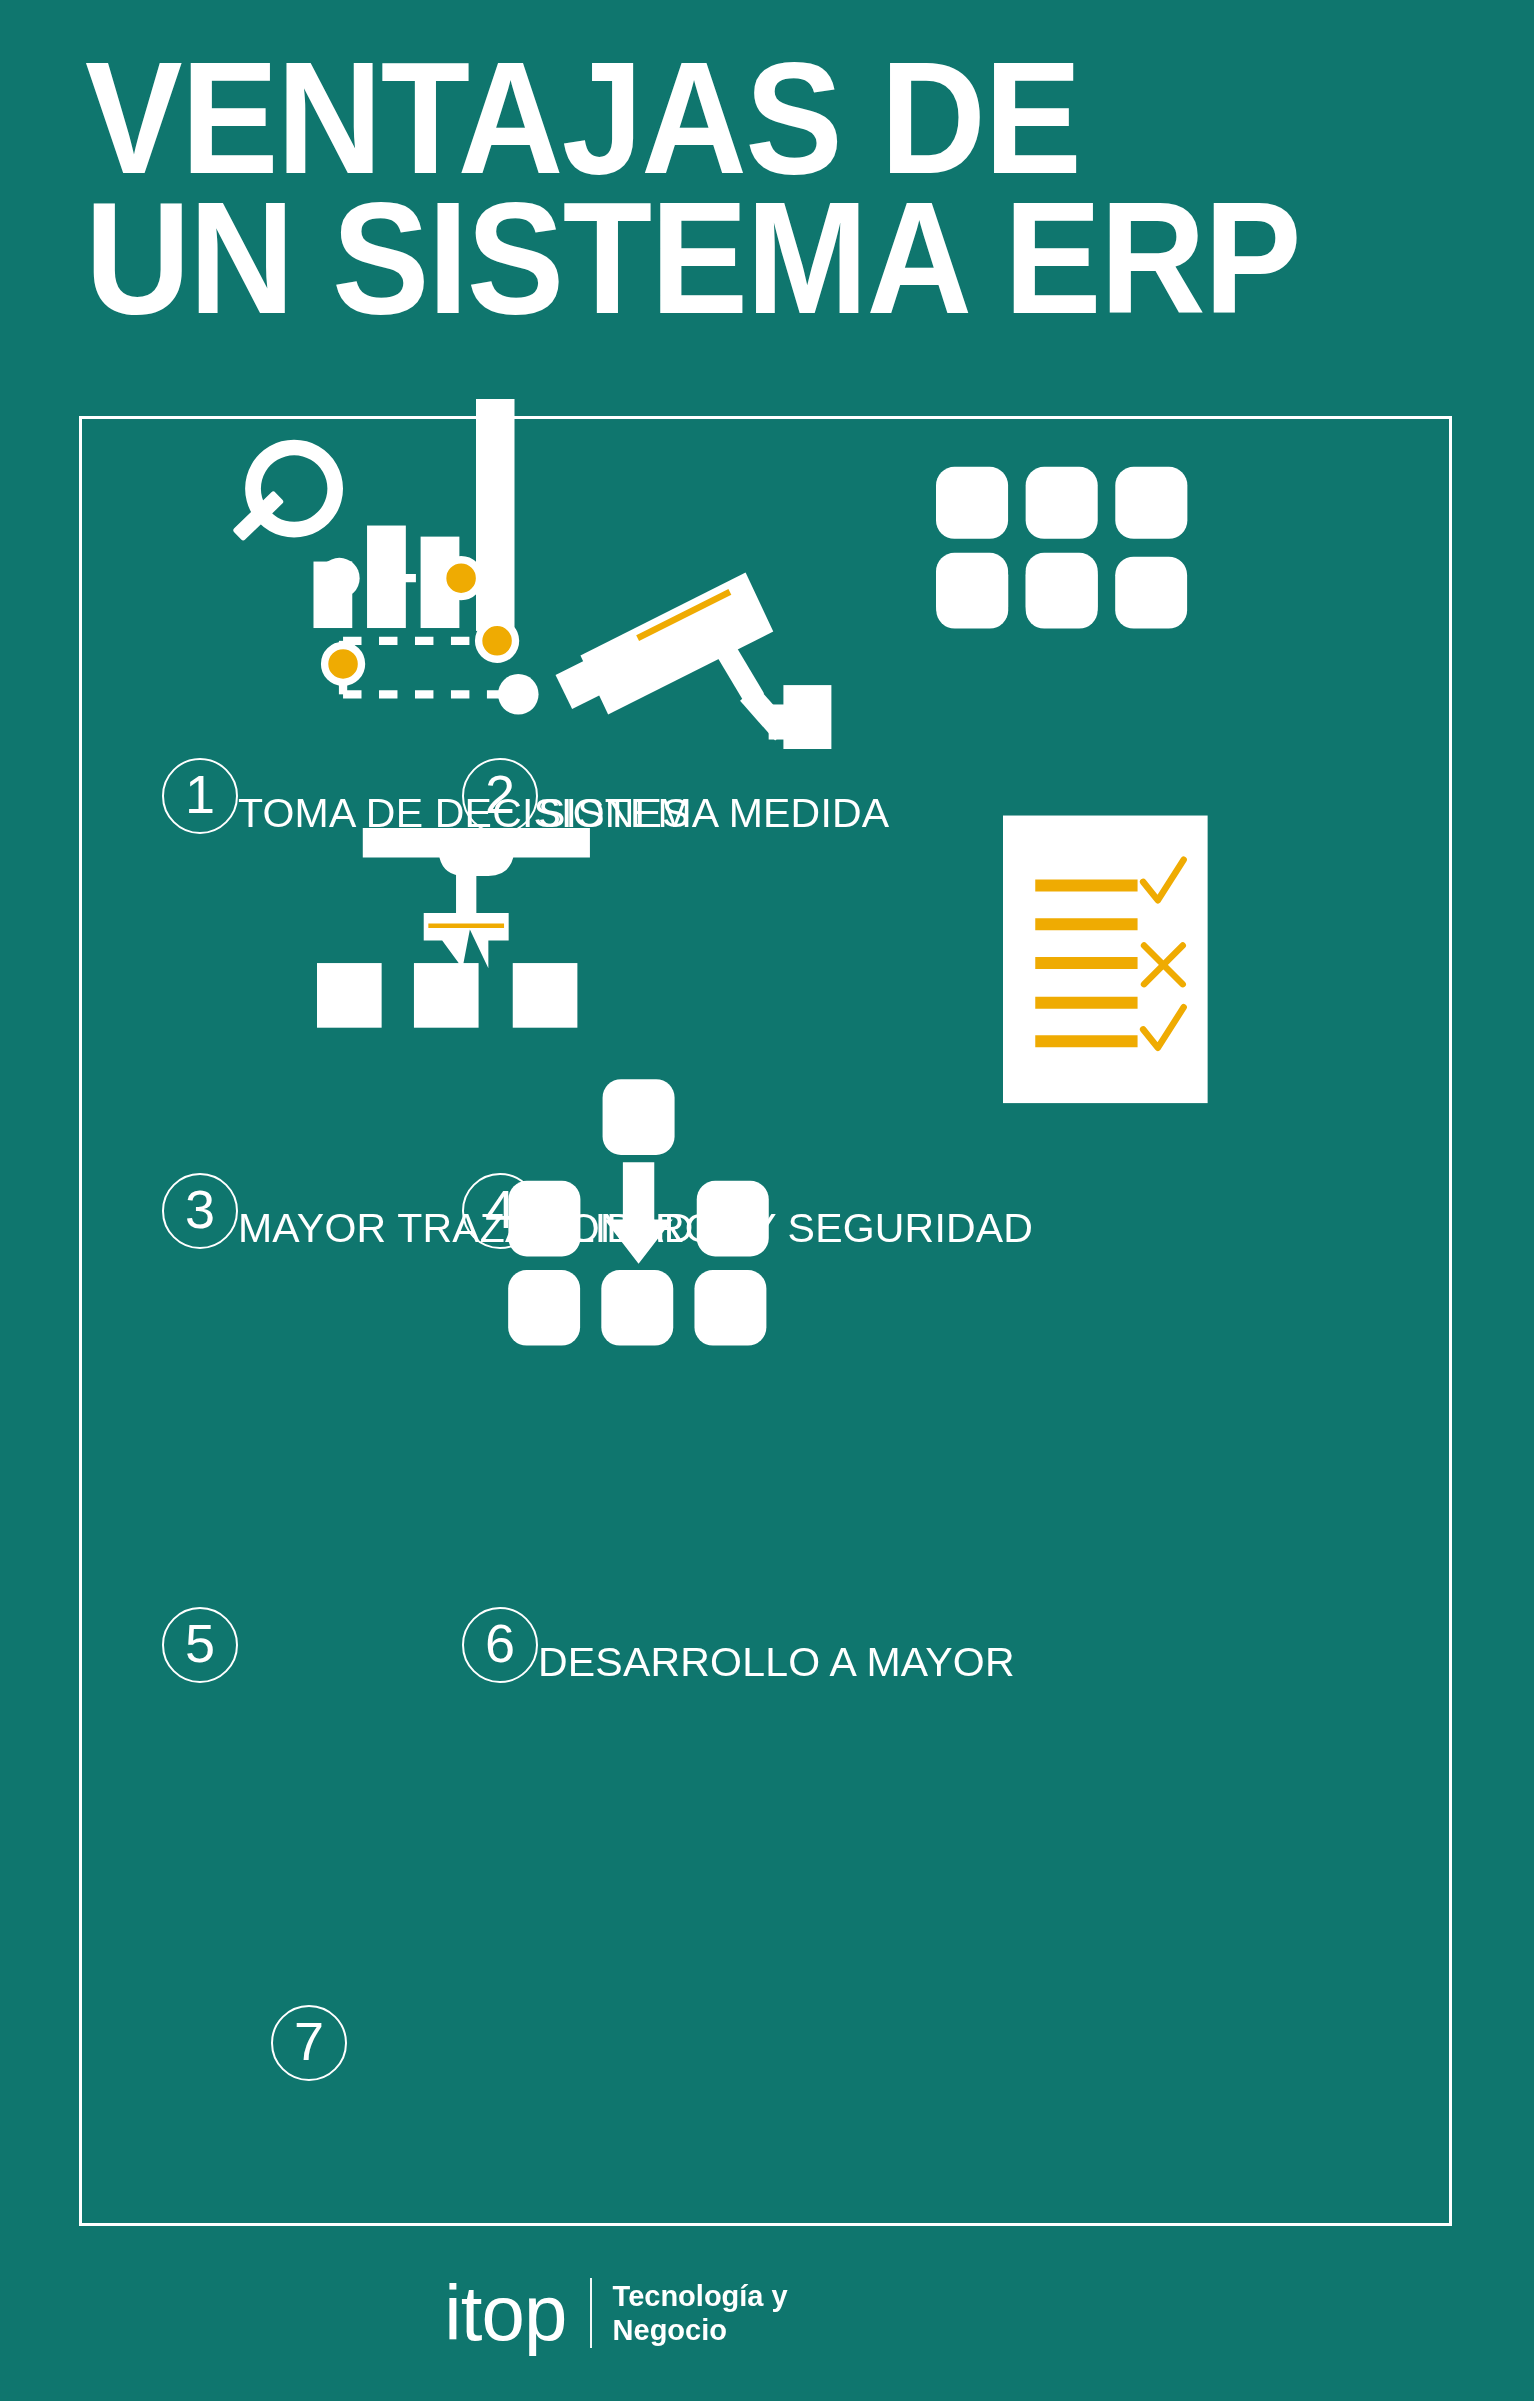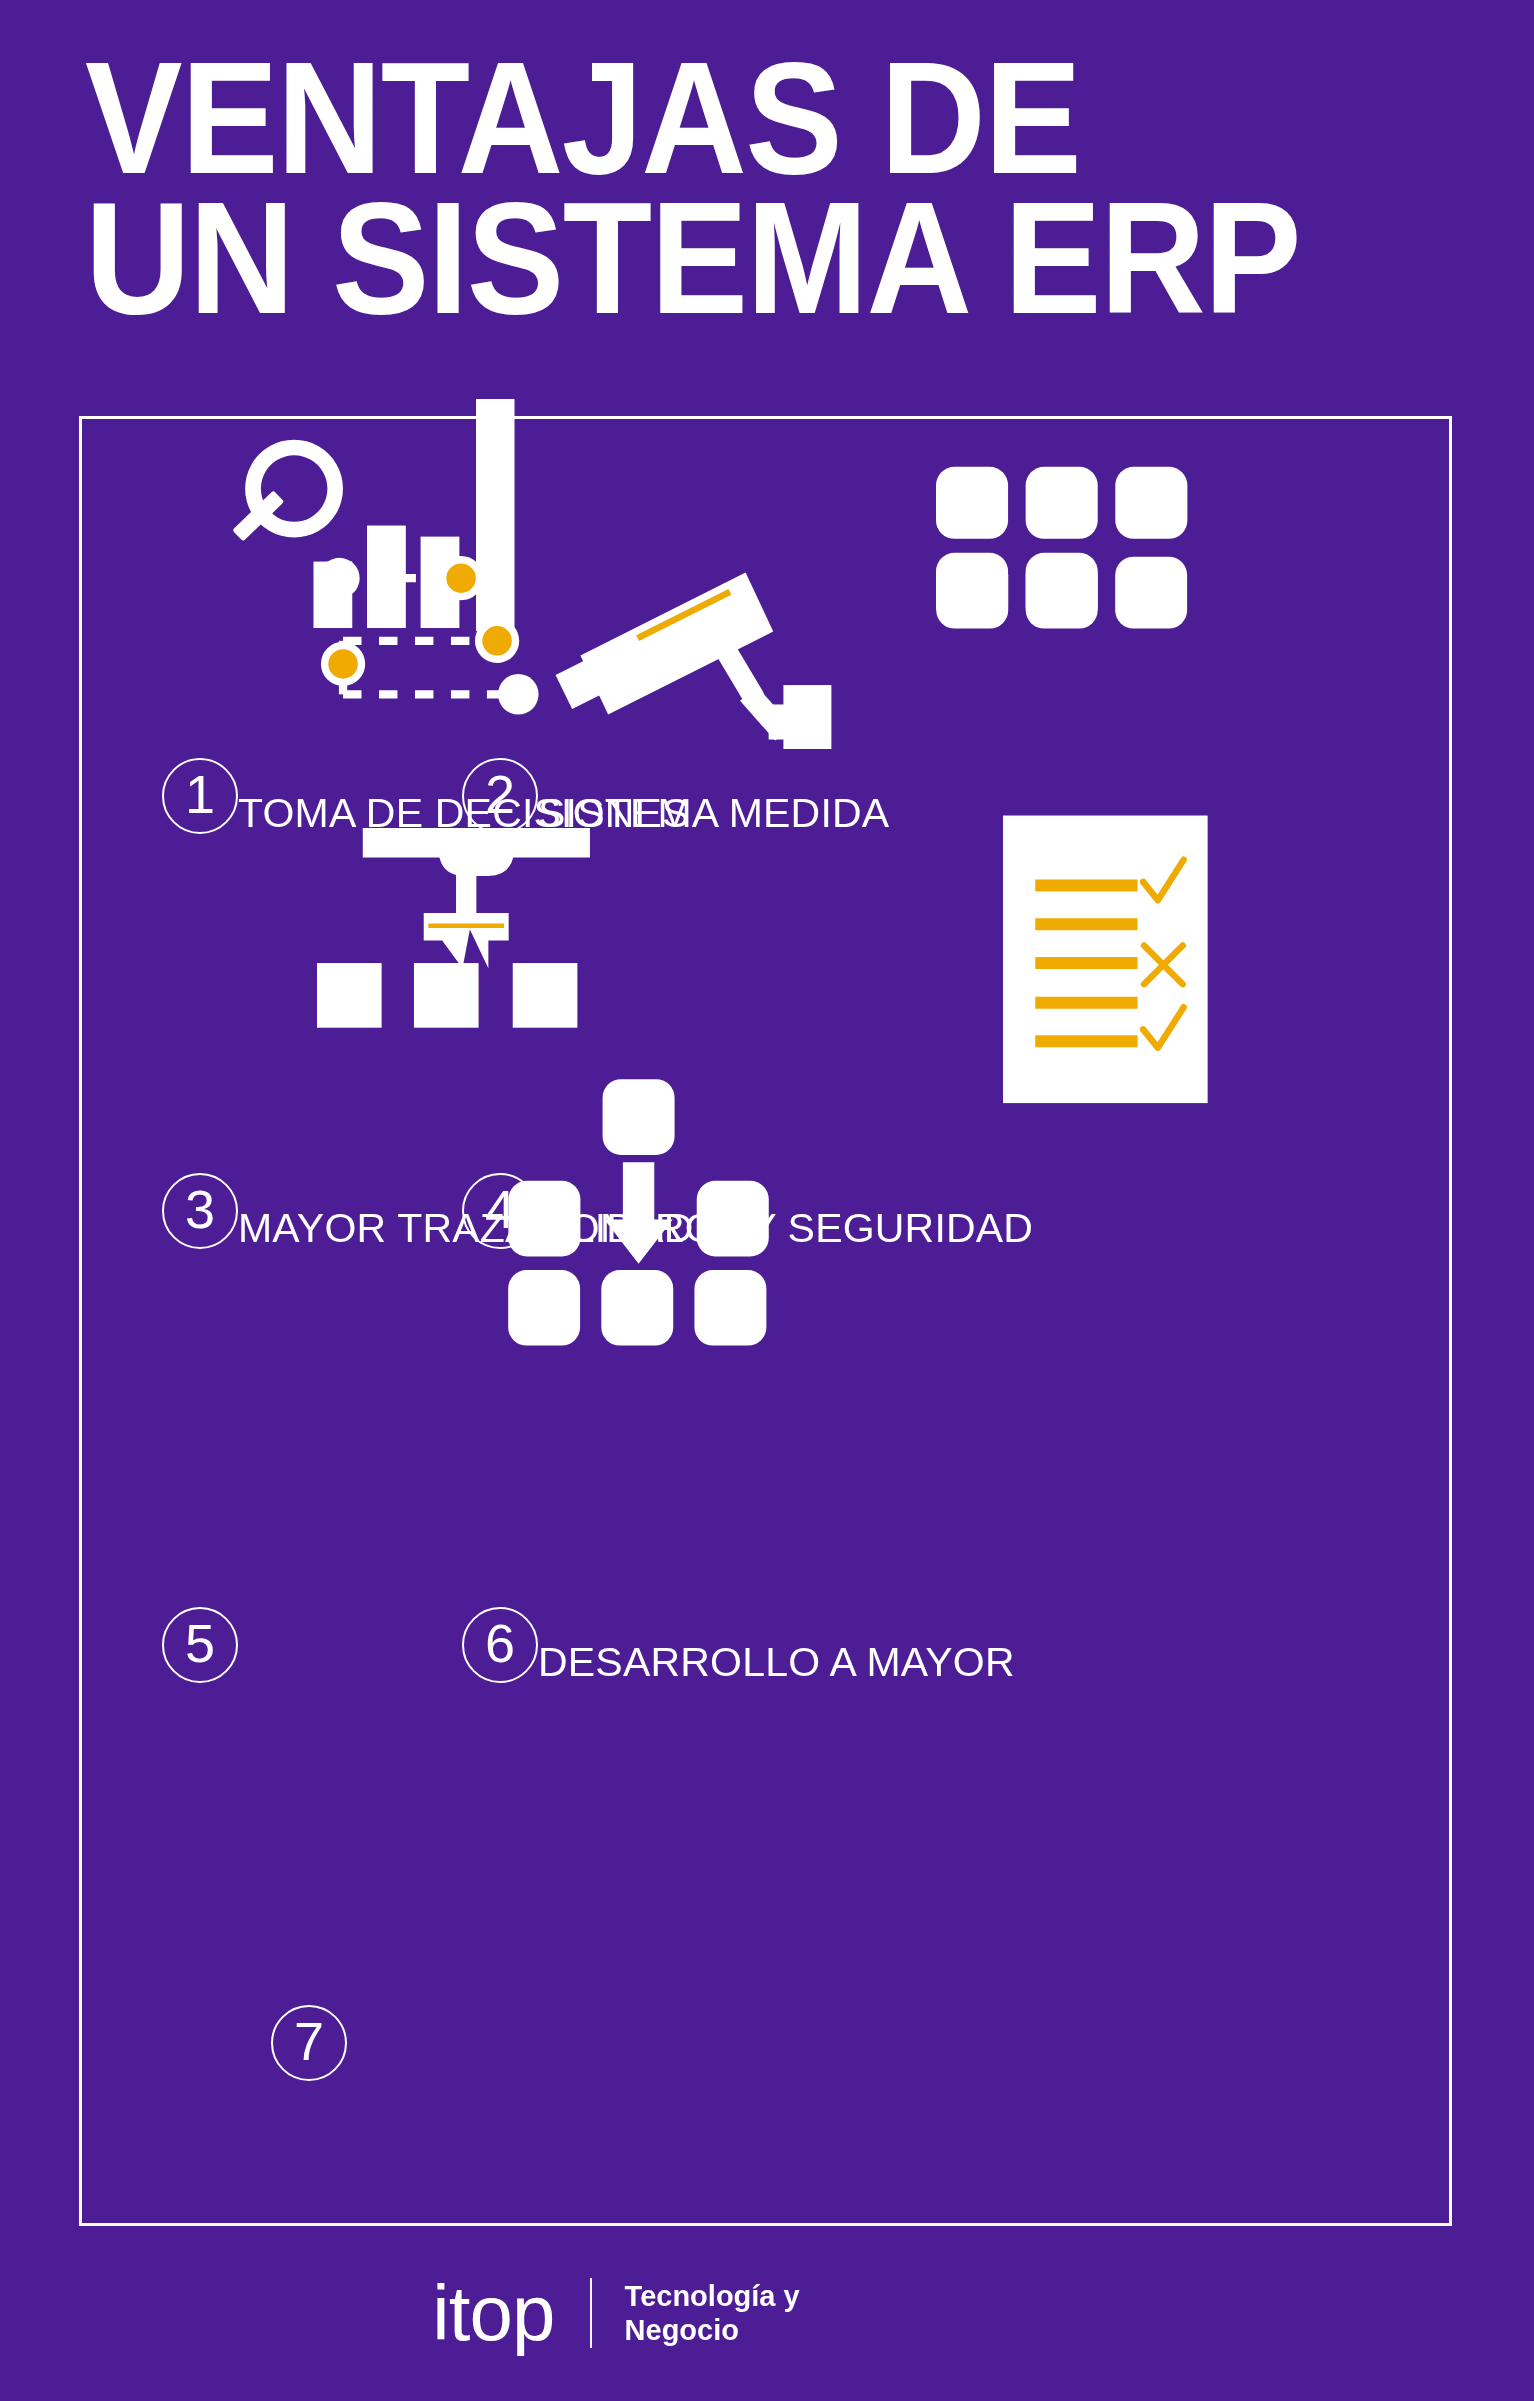--- a/index.html
+++ b/index.html
@@ -4,21 +4,21 @@
 <style>
   html, body {
     margin: 0;
     padding: 0;
     background: #ffffff;
   }
   .poster {
     position: relative;
     width: 1534px;
     height: 2401px;
-    background: #4c1d95;
+    background: #0f766e;
     overflow: hidden;
     font-family: "Liberation Sans", "DejaVu Sans", sans-serif;
     color: #ffffff;
   }
 
   
   .title-block {
     position: absolute;
     left: 85px;
     top: 48px;
@@ -96,21 +96,21 @@
 
   
   .footer {
     position: absolute;
     left: 0;
     top: 2274px;
     width: 1232px;
     display: flex;
     align-items: center;
     justify-content: center;
-    gap: 12px;
+    gap: 0px;
   }
   .logo-i {
     font-size: 78px;
     font-weight: 300;
     line-height: 78px;
     letter-spacing: -0.9px;
     color: #ffffff;
     font-family: "Liberation Sans", "DejaVu Sans", sans-serif;
   }
   .logo-sep {

